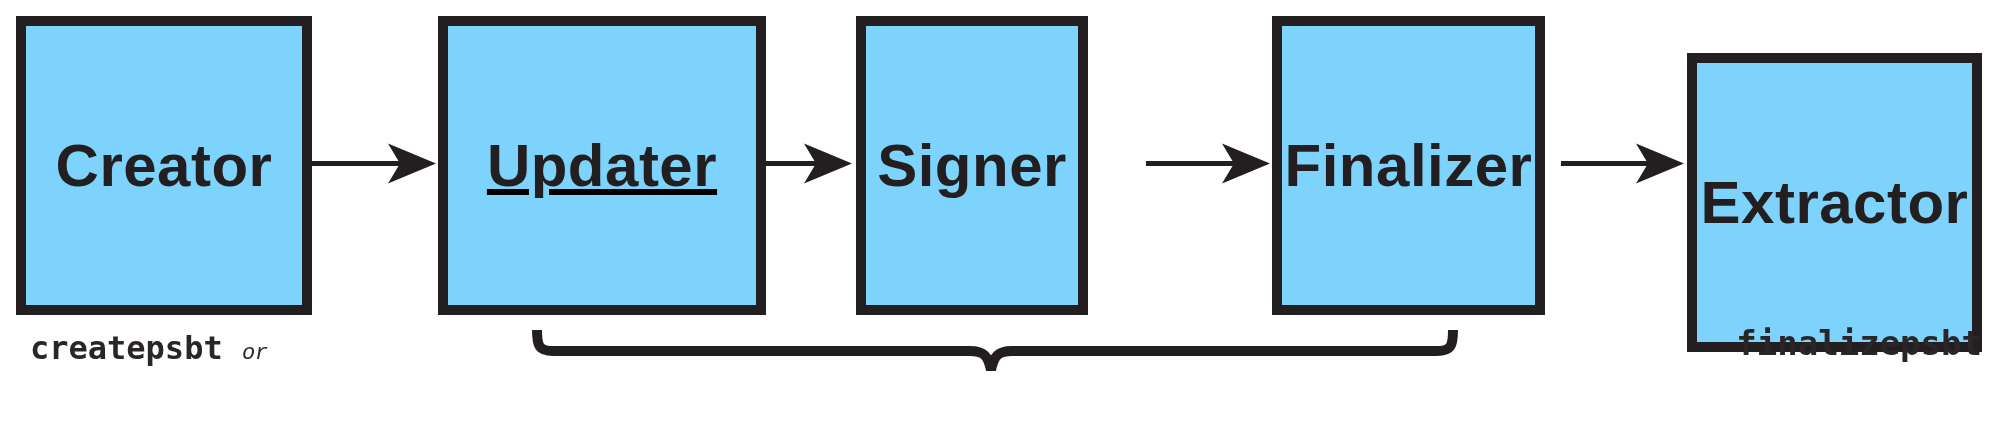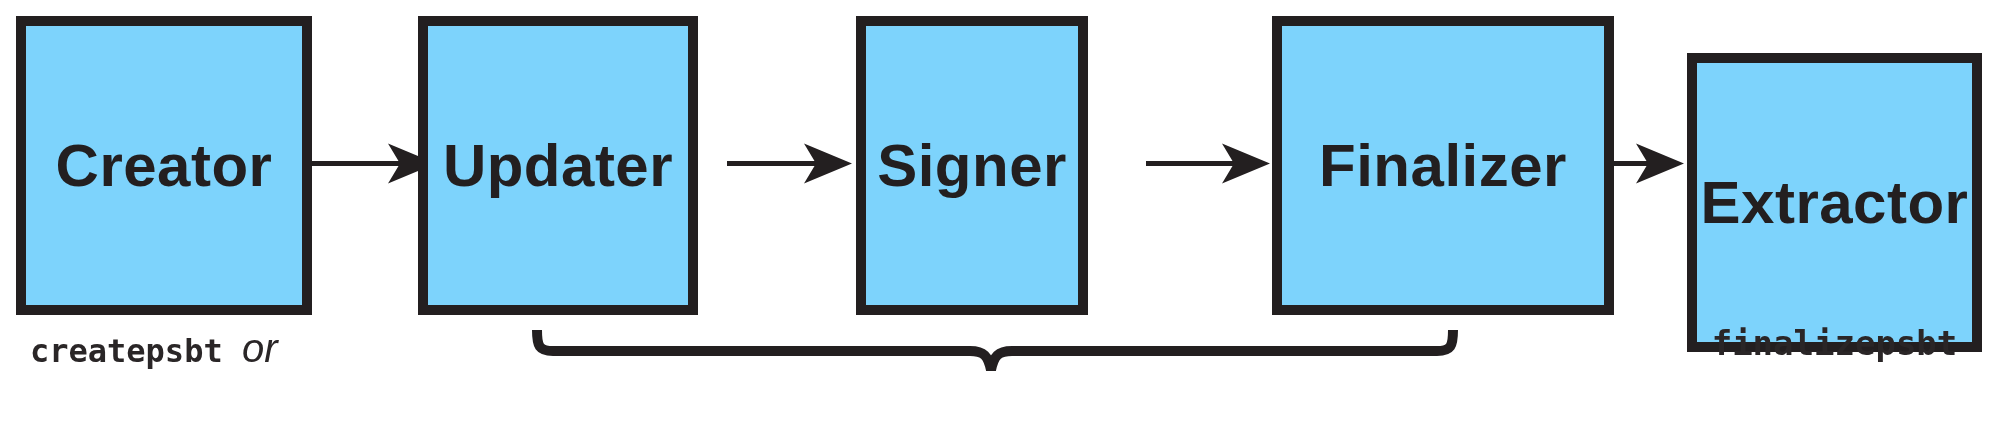--- a/index.html
+++ b/index.html
@@ -43,38 +43,38 @@
     white-space: nowrap;
   }
   .caption-creator {
     left: 30px;
     top: 327px;
     font-size: 32px;
     line-height: 43px;
     text-align: left;
   }
   .conjunction {
-    font-family: Liberation Sans, sans-serif;
+    font-family: Liberation Mono, monospace;
     font-style: italic;
     font-weight: 400;
-    font-size: 40px;
+    font-size: 22px;
   }
   .caption-wallet {
     left: 535px;
     top: 385px;
     width: 920px;
     font-size: 34px;
     text-align: center;
   }
   .caption-finalize {
     left: 1687px;
     top: 323px;
     width: 295px;
     font-size: 34px;
-    text-align: center;
+    text-align: right;
   }
 </style>
 </head>
 <body>
 
 <div class="canvas">
 
   <svg class="flow-svg" viewBox="0 0 2000 429">
     <g>
       <line x1="311" y1="163.5" x2="402" y2="163.5" stroke="#231f20" stroke-width="5"></line>
@@ -91,27 +91,27 @@
     <g>
       <line x1="1561" y1="163.5" x2="1650" y2="163.5" stroke="#231f20" stroke-width="5"></line>
       <polygon points="1684,163.5 1636,143.5 1648,163.5 1636,183.5" fill="#231f20"></polygon>
     </g>
     <path d="M 537 330 C 537 346 539 351 553 351 L 970 351 C 984 351 988 356 991 370 C 994 356 998 351 1012 351 L 1437 351 C 1451 351 1453 346 1453 330" fill="none" stroke="#231f20" stroke-width="10" stroke-linecap="butt"></path>
   </svg>
 
   <div class="stage-box" style="left:16px; width:296px;">
     <span class="stage-label">Creator</span>
   </div>
-  <div class="stage-box" style="left:418px; width:280px;">
+  <div class="stage-box" style="left:438px; width:328px;text-decoration:underline;">
     <span class="stage-label">Updater</span>
   </div>
   <div class="stage-box" style="left:856px; width:232px;">
     <span class="stage-label">Signer</span>
   </div>
-  <div class="stage-box" style="left:1272px; width:342px;">
+  <div class="stage-box" style="left:1272px; width:273px;">
     <span class="stage-label">Finalizer</span>
   </div>
   <div class="stage-box" style="left:1687px; width:295px;margin-top:37px;">
     <span class="stage-label">Extractor</span>
   </div>
 
   <div class="code-caption caption-creator">
     <div><span>createpsbt</span> <span class="conjunction">or</span></div>
   </div>
 

